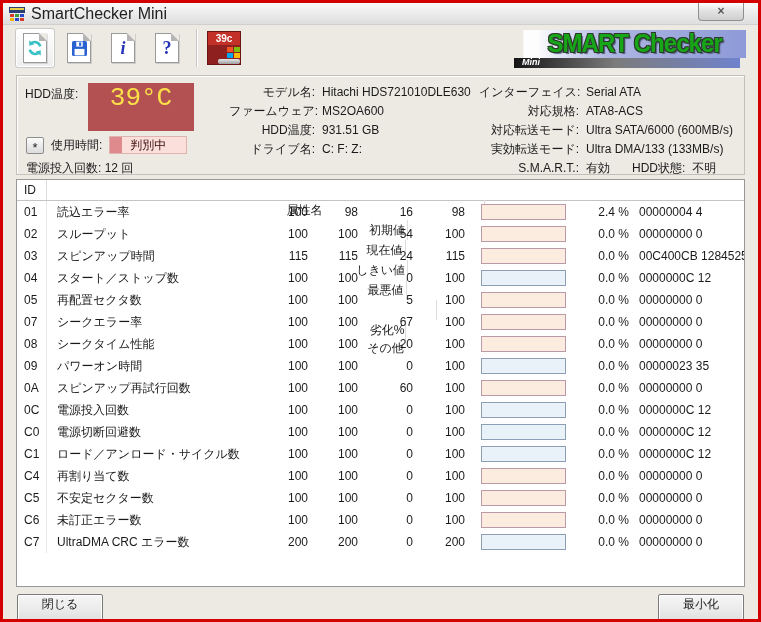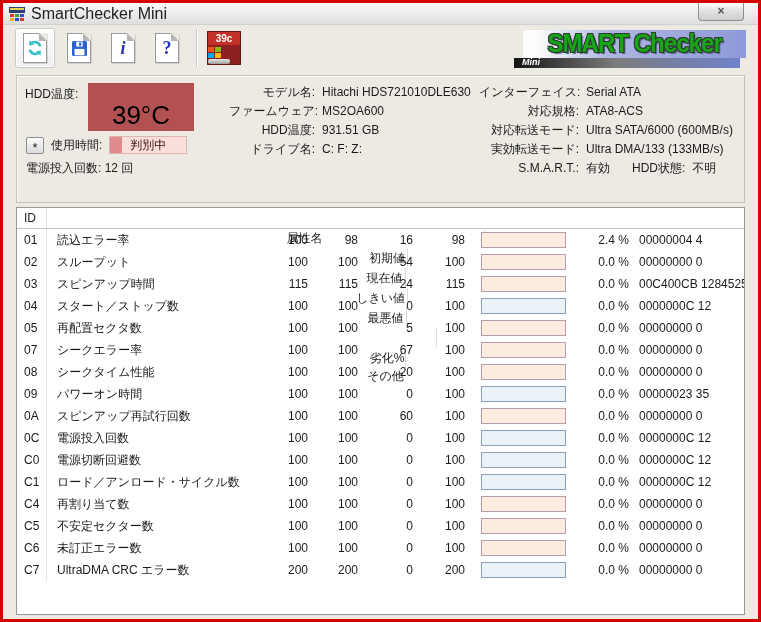--- a/index.html
+++ b/index.html
@@ -22,42 +22,42 @@
   .tool-btn { width:40px; height:40px; display:flex; align-items:center; justify-content:center;
               background:transparent; border:1px solid transparent; margin-right:4px; }
   .tool-btn.hovered { border:1px solid #c9c9c9; border-radius:3px; background:linear-gradient(#ffffff,#eeeeee); box-shadow:inset 0 0 0 1px #fff; }
   .doc-icon { position:relative; width:24px; height:30px; background:#fff; border:1px solid #9a9a9a;
               display:flex; align-items:center; justify-content:center; box-shadow:1px 1px 0 rgba(0,0,0,.12); }
   .doc-icon::before { content:''; position:absolute; top:-1px; right:-1px; width:0; height:0;
                       border-top:8px solid #edeae4; border-left:8px solid #b5b5b5; }
   .glyph-i { font-family:"Liberation Serif","DejaVu Serif",serif; font-style:italic; font-weight:bold; font-size:18px; color:#2433b8; line-height:1; }
   .glyph-q { font-family:"Liberation Serif","DejaVu Serif",serif; font-weight:bold; font-size:18px; color:#2433b8; line-height:1; }
   .tb-sep { width:0; height:38px; border-left:1px solid #c6c6c6; border-right:1px solid #ffffff; margin:0 9px 0 5px; }
-  .tray-icon { width:34px; height:34px; background:#8e2020; border:1px solid #6c1414; display:flex; flex-direction:column; align-items:flex-start; }
+  .tray-icon { width:34px; height:34px; background:#8e2020; border:1px solid #6c1414; display:flex; flex-direction:column; align-items:flex-end; }
   .tray-temp { width:100%; height:13px; background:#c23028; color:#fff; font-size:10px; font-weight:bold; text-align:center; line-height:13px; letter-spacing:0; }
   .tray-flag { display:grid; grid-template-columns:6px 6px; grid-template-rows:5px 5px; gap:1px; margin-top:2px; }
   .tray-flag span { display:block; }
   .tray-disk { width:22px; height:5px; background:linear-gradient(#e8e8e8,#9c9c9c); border-radius:2px; margin-top:1px; }
 
   
   .logo { position:absolute; top:5px; right:12px; width:232px;margin-left:8px; }
   .logo-main { height:28px; background:linear-gradient(to right,#fdfdfd 0%,#fdfdfd 6%,#aeb6e2 38%,#8d9ad8 100%);
                color:#17a617; font-weight:bold; font-size:25px; line-height:27px; text-align:center; letter-spacing:-1px;
                text-shadow:1px 1px 0 #2e3a2e,-1px 1px 0 #2e3a2e,1px -1px 0 #2e3a2e,-1px -1px 0 #2e3a2e,2px 2px 1px #55607e;
                transform:scaleX(.96); transform-origin:right; white-space:nowrap; }
   .logo-bar { height:10px; margin-right:6px; background:linear-gradient(to right,#141414,#7c7c7c 45%,#6f82cc 100%);
               color:#fff; font-style:italic; font-weight:bold; font-size:9px; line-height:9px; padding-left:8px; }
 
   
   .content { margin:0 13px; }
-  .info-panel { margin-top:4px; height:128px; border:1px solid #c3c0b9; box-shadow:inset 1px 1px 0 rgba(255,255,255,.9);
+  .info-panel { margin-top:4px; height:100px; border:1px solid #c3c0b9; box-shadow:inset 1px 1px 0 rgba(255,255,255,.9);
                 position:relative; font-size:12px; }
   .temp-label { position:absolute; left:8px; top:10px; }
   .temp-box { position:absolute; left:71px; top:7px; width:106px; height:48px; background:#b25052;
-              color:#000000; font-size:26px; display:flex; align-items:flex-end; justify-content:center; }
+              color:#fde047; font-size:26px; display:flex; align-items:flex-start; justify-content:center;font-family:Liberation Mono, monospace; }
   .usage-row { position:absolute; left:9px; top:60px; display:flex; align-items:center; }
   .ast-btn { width:18px; height:17px; background:linear-gradient(#fbfbfb,#dcdcdc); border:1px solid #8e8e8e; border-radius:2px;
              font-size:13px; line-height:19px; text-align:center; margin-right:7px; }
   .usage-box { width:78px; height:18px; margin-left:7px; background:#fadfdb; border:1px solid #dfb3ae; position:relative;
                display:flex; align-items:center; justify-content:center; font-weight:normal; color:#3a0c0c; }
   .usage-box::before { content:''; position:absolute; left:0; top:0; bottom:0; width:12px; background:#df8a8c; }
   .usage-box .txt { position:relative; z-index:1; }
   .power-row { position:absolute; left:9px; top:84px; }
   .icol { position:absolute; top:7px; }
   .icol .irow { height:19px; line-height:19px; display:flex; white-space:nowrap; }

